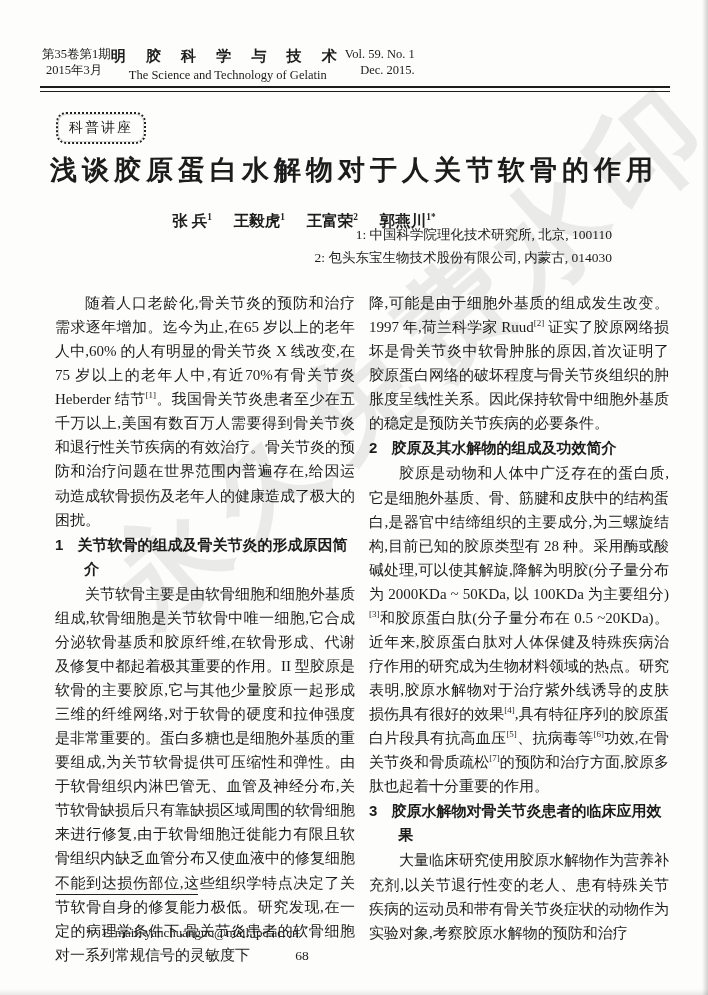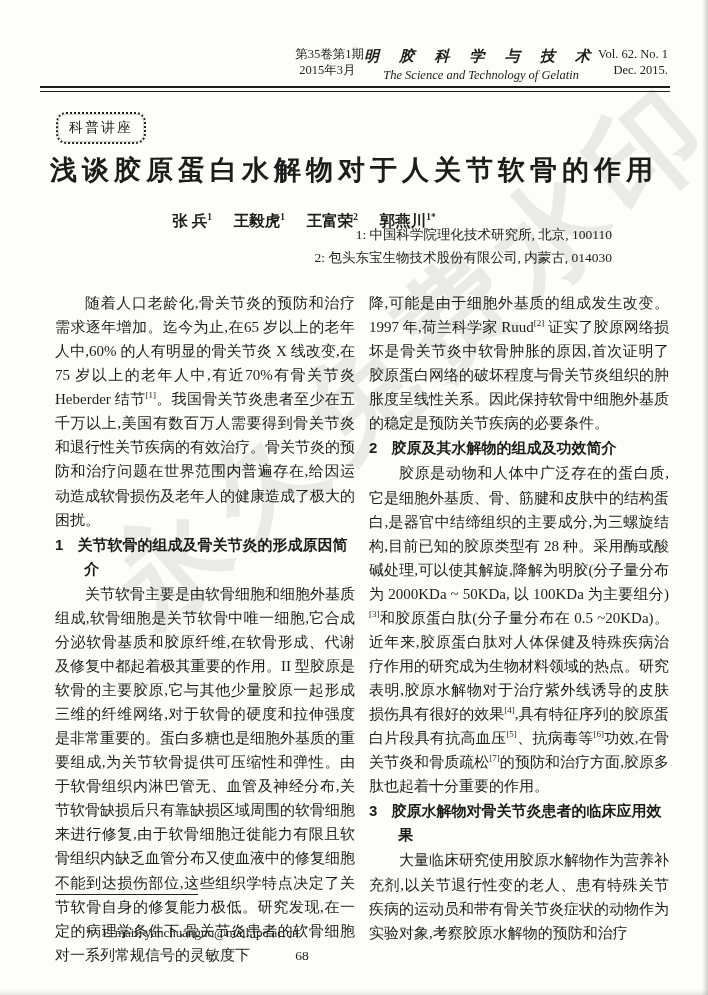--- a/index.html
+++ b/index.html
@@ -15,25 +15,25 @@
 
   .watermark{
     position:absolute;left:78px;top:545px;z-index:0;
     transform:rotate(-41deg);transform-origin:0 0;
     font-size:112px;font-weight:bold;letter-spacing:14px;white-space:nowrap;
     color:rgba(0,0,0,0.075);
     font-family:"Liberation Sans","DejaVu Sans",sans-serif;
   }
 
   .header{position:absolute;top:46px;left:42px;width:626px;z-index:1;
-    display:flex;justify-content:flex-end;align-items:flex-start;
+    display:flex;justify-content:flex-start;align-items:flex-start;
     font-size:12.5px;line-height:1.3;}
   .header .h-left{text-align:left;}
   .header .h-left .l2{padding-left:4px;}
-  .header .h-center{text-align:center;font-style:italic;}
+  .header .h-center{text-align:center;}
   .header .h-center .cn{font-size:15px;font-weight:bold;letter-spacing:8px;
     font-family:"Liberation Sans","DejaVu Sans",sans-serif;}
   .header .h-center .en{font-size:12.5px;margin-top:1px;}
   .header .h-right{text-align:right;}
   .double-rule{position:absolute;top:86px;left:40px;width:630px;height:3px;
     border-top:2px solid #1c1c1c;border-bottom:1px solid #1c1c1c;z-index:1;}
 
   .lecture-badge{
     position:absolute;top:112px;left:56px;z-index:1;
     padding:5px 11px;font-size:14px;letter-spacing:2px;
@@ -82,21 +82,21 @@
   <div class="header">
     <div class="h-left">
       <div class="l1">第35卷第1期</div>
       <div class="l2">2015年3月</div>
     </div>
     <div class="h-center">
       <div class="cn">明 胶 科 学 与 技 术</div>
       <div class="en">The Science and Technology of Gelatin</div>
     </div>
     <div class="h-right">
-      <div class="r1">Vol. 62. No. 1</div>
+      <div class="r1">Vol. 59. No. 1</div>
       <div class="r2">Dec. 2015.</div>
     </div>
   </div>
   <div class="double-rule"></div>
 
   <div class="lecture-badge">科普讲座</div>
 
   <div class="title">浅谈胶原蛋白水解物对于人关节软骨的作用</div>
 
   <div class="authors">

